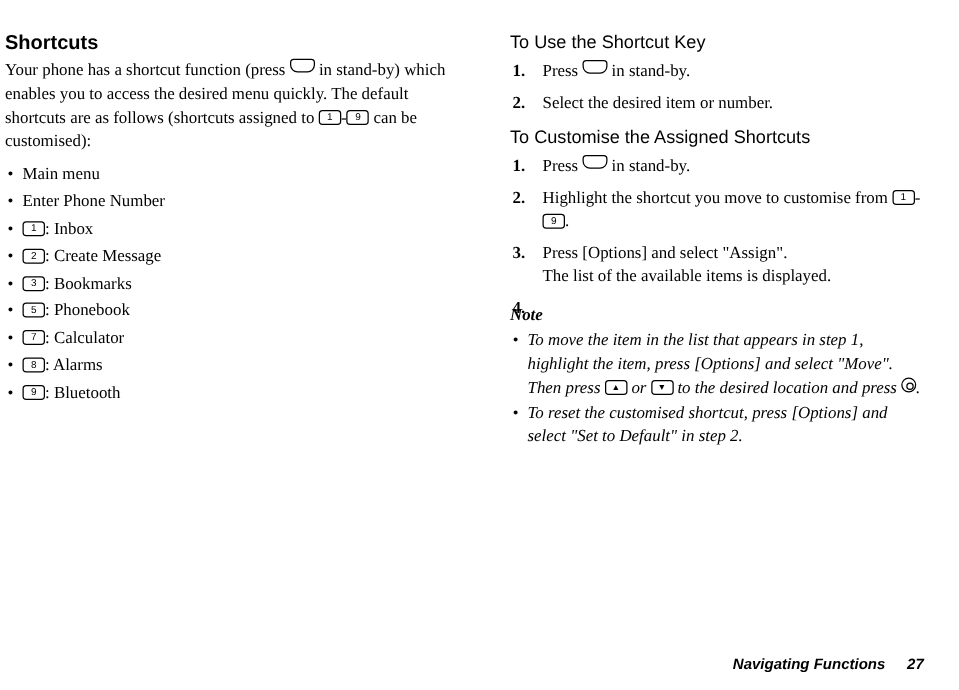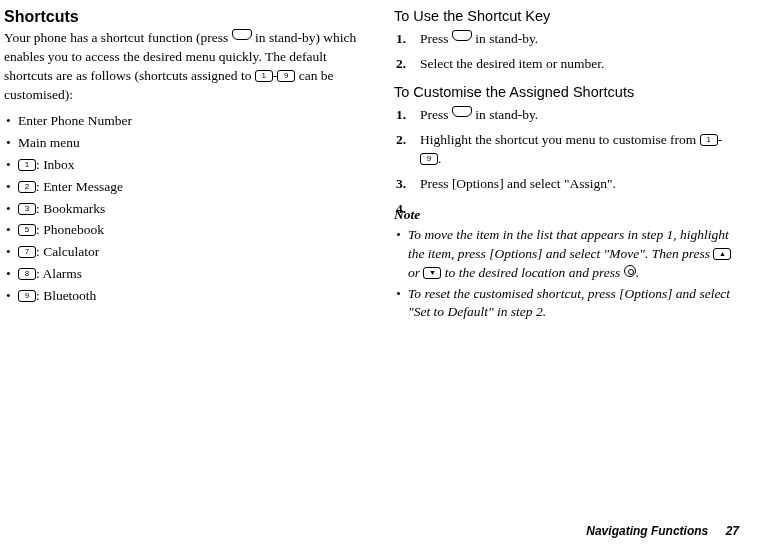--- a/index.html
+++ b/index.html
@@ -8,22 +8,22 @@
     width: 767px;
     height: 552px;
     background: #fff;
     color: #000;
     position: relative;
     font-size: 13.5px;
     line-height: 1.4;
   }
   .page {
     display: flex;
-    padding: 6px 28px 0 4px;
-    gap: 30px;
+    padding: 24px 28px 0 4px;
+    gap: 44px;
   }
   .col {
     flex: 1;
   }
   .col-left { flex: 0 0 360px; }
   .col-right { flex: 1; }
   h2.heading {
     font-family: Arial, Helvetica, sans-serif;
     font-weight: bold;
     font-size: 16px;
@@ -146,24 +146,24 @@
 
 <div class="page">
 
   <div class="col col-left">
     <h2 class="heading">Shortcuts</h2>
     <p>
       <span>Your phone has a shortcut function (press </span><span class="keycap arc"></span><span> in stand-by) which enables you to access the desired menu quickly. The default shortcuts are as follows (shortcuts assigned to </span><span class="keycap">1</span><span>-</span><span class="keycap">9</span><span> can be customised):</span>
     </p>
 
     <ul class="dash">
+      <li><span>Main menu</span></li>
       <li><span>Enter Phone Number</span></li>
-      <li><span>Main menu</span></li>
       <li><span class="keycap">1</span><span>: Inbox</span></li>
-      <li><span class="keycap">2</span><span>: Enter Message</span></li>
+      <li><span class="keycap">2</span><span>: Create Message</span></li>
       <li><span class="keycap">3</span><span>: Bookmarks</span></li>
       <li><span class="keycap">5</span><span>: Phonebook</span></li>
       <li><span class="keycap">7</span><span>: Calculator</span></li>
       <li><span class="keycap">8</span><span>: Alarms</span></li>
       <li><span class="keycap">9</span><span>: Bluetooth</span></li>
     </ul>
   </div>
 
   <div class="col col-right">
     <h3 class="subheading" style="margin-top:0">To Use the Shortcut Key</h3>
@@ -179,25 +179,26 @@
     </ol>
 
     <h3 class="subheading">To Customise the Assigned Shortcuts</h3>
     <ol class="num">
       <li>
         <span class="num">1.</span>
         <span>Press </span><span class="keycap arc"></span><span> in stand-by.</span>
       </li>
       <li>
         <span class="num">2.</span>
-        <span>Highlight the shortcut you menu to customise from </span><span class="keycap">1</span><span>-</span><span class="keycap">9</span><span>.</span>
+        <span>Highlight the shortcut you move to customise from </span><span class="keycap">1</span><span>-</span><span class="keycap">9</span><span>.</span>
       </li>
       <li>
         <span class="num">3.</span>
         <span>Press [Options] and select "Assign".</span><br>
+        <span>The list of the available items is displayed.</span>
       </li>
       <li>
         <span class="num">4.</span>
       </li>
     </ol>
 
     <div class="note-head">Note</div>
     <ul class="note">
       <li>
         <span>To move the item in the list that appears in step 1, highlight the item, press [Options] and select "Move". Then press </span><span class="keycap arrow-up"></span><span> or </span><span class="keycap arrow-down"></span><span> to the desired location and press </span><span class="keycap circle"></span><span>.</span>

